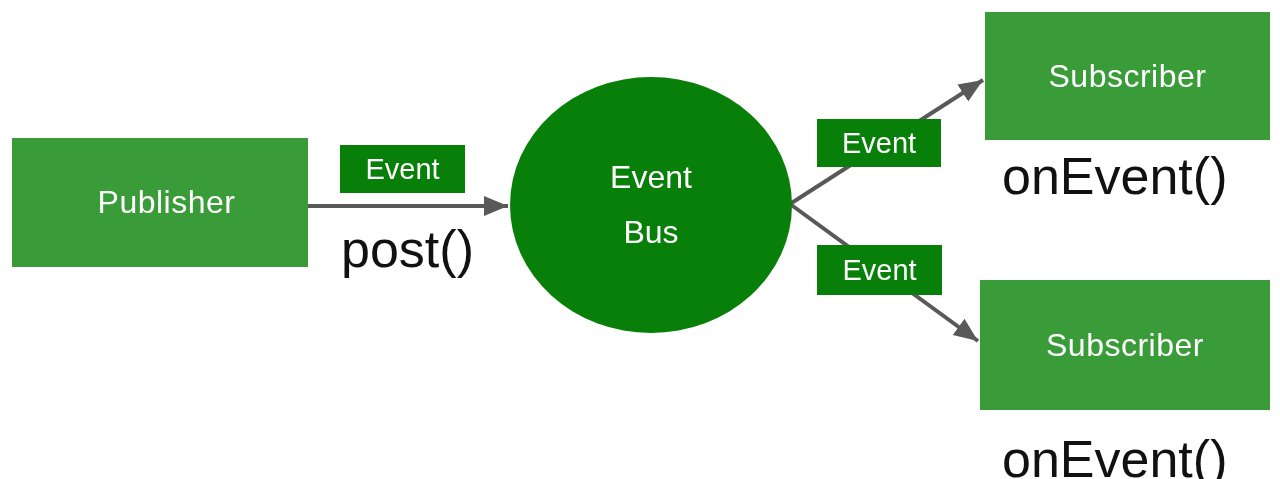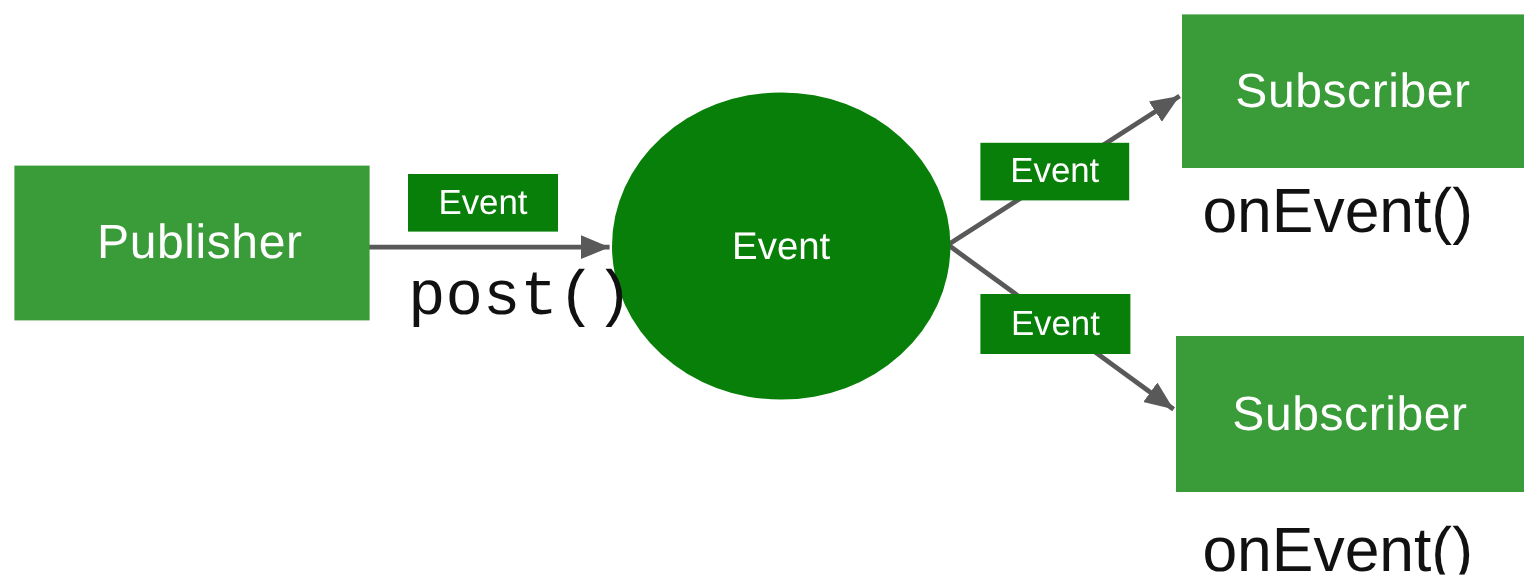--- a/index.html
+++ b/index.html
@@ -37,21 +37,21 @@
     fill: var(--arrow-gray);
   }
   .node-box {
     position: absolute;
     z-index: 2;
     background: var(--box-green);
     color: var(--label-text);
     display: flex;
     align-items: center;
     justify-content: center;
-    font-size: 40px;
+    font-size: 32px;
     font-weight: 300;
     letter-spacing: 0.5px;
   }
   .publisher-box   { left: 12px;  top: 138px; width: 283px; height: 129px; padding-left: 13px; }
   .subscriber-top-box    { left: 985px; top: 12px;  width: 285px; height: 128px; }
   .subscriber-bottom-box { left: 980px; top: 280px; width: 290px; height: 130px; }
   .event-bus-ellipse {
     position: absolute;
     z-index: 2;
     left: 510px;
@@ -84,21 +84,21 @@
   .event-tag-top     { left: 817px; top: 119px; width: 124px; height: 48px; }
   .event-tag-bottom  { left: 817px; top: 245px; width: 125px; height: 50px; }
   .annotation {
     position: absolute;
     z-index: 3;
     color: var(--annotation-text);
     font-size: 52px;
     font-weight: 300;
     white-space: nowrap;
   }
-  .post-annotation { left: 340px; top: 219px; width: 135px; text-align: center; font-family: Liberation Mono, monospace; }
+  .post-annotation { left: 340px; top: 219px; width: 135px; text-align: center; }
   .onevent-top-annotation    { left: 1002px; top: 146px; }
   .onevent-bottom-annotation { left: 1002px; top: 429px; }
 </style>
 </head>
 <body>
 
 <div id="canvas">
 
   <svg id="arrow-layer" width="1280" height="479" viewBox="0 0 1280 479">
     <defs>
@@ -110,20 +110,21 @@
     <line x1="790" y1="204" x2="983" y2="80" marker-end="url(#arrowhead)"></line>
     <line x1="790" y1="204" x2="978" y2="341" marker-end="url(#arrowhead)"></line>
   </svg>
 
   <div class="node-box publisher-box">
     <span>Publisher</span>
   </div>
 
   <div class="event-bus-ellipse">
     <div>Event</div>
+    <div>Bus</div>
   </div>
 
   <div class="node-box subscriber-top-box">
     <span>Subscriber</span>
   </div>
 
   <div class="node-box subscriber-bottom-box">
     <span>Subscriber</span>
   </div>
 

